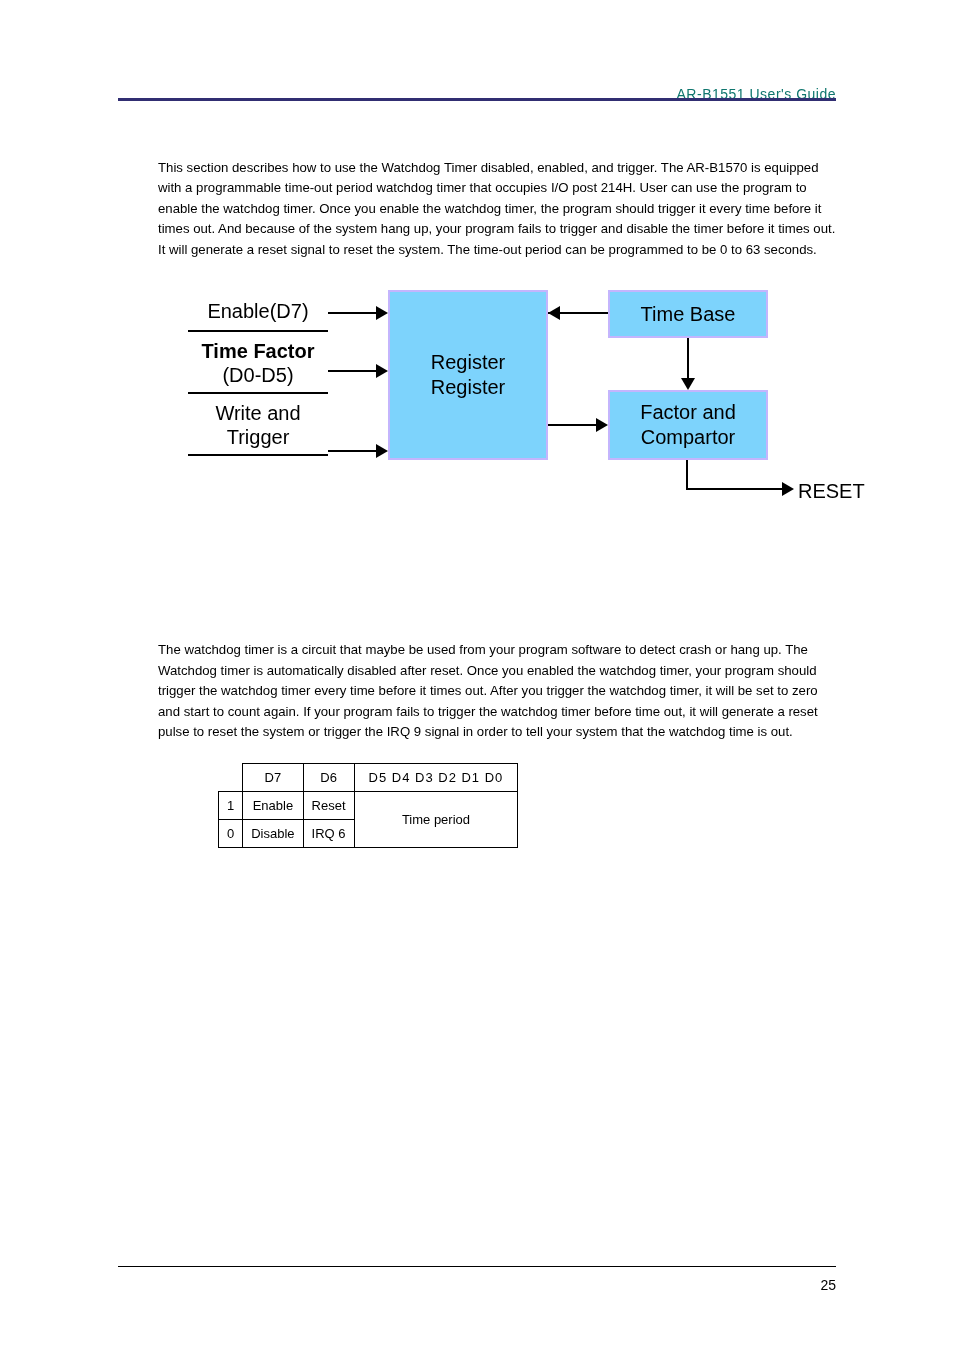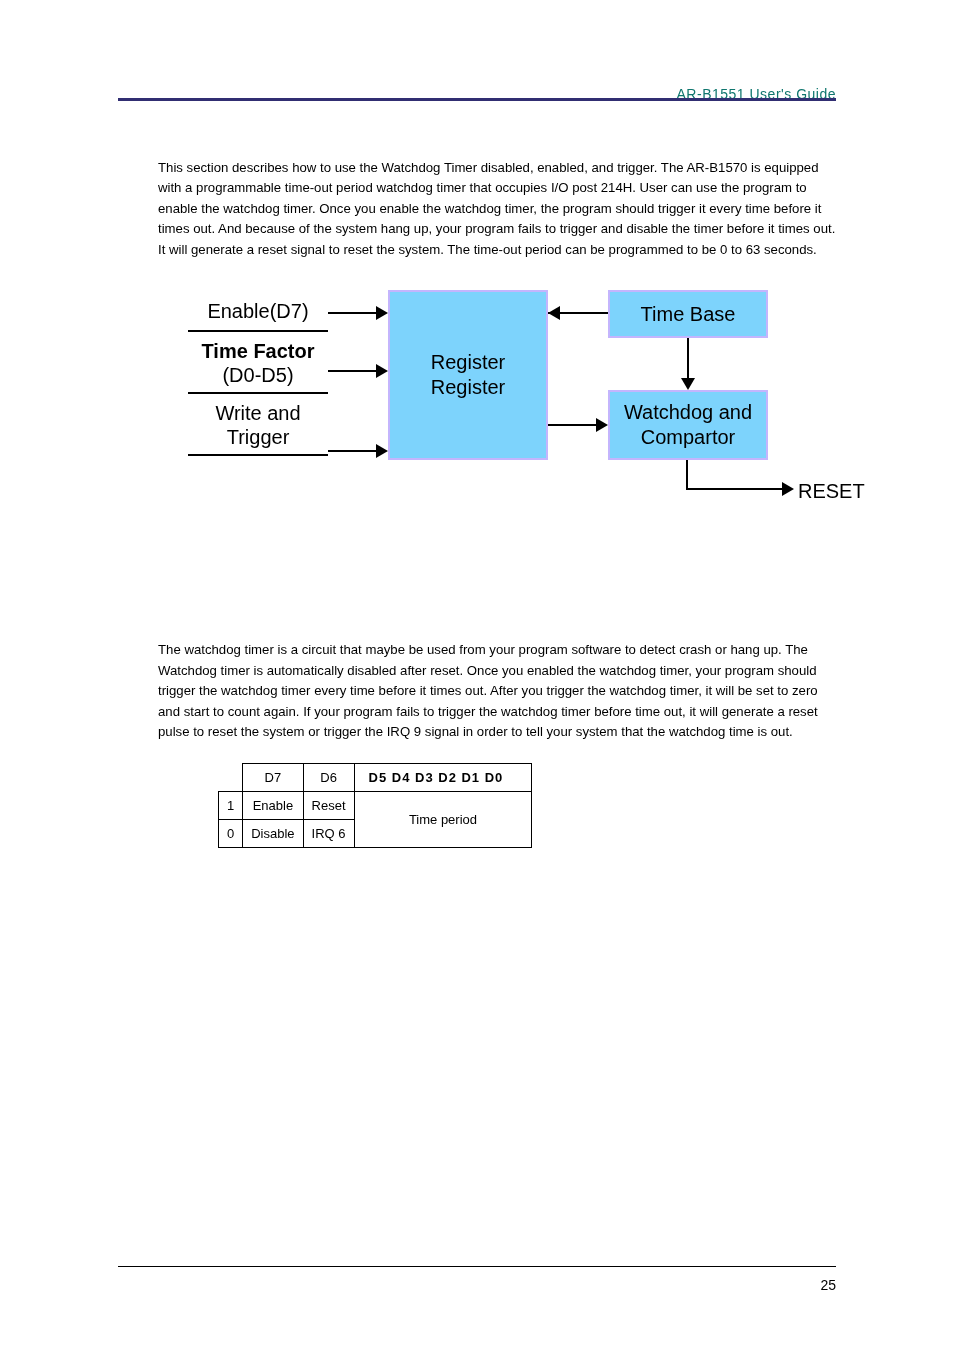--- a/index.html
+++ b/index.html
@@ -58,21 +58,21 @@
       <div class="dbox" style="left:270px; top:0px; width:160px; height:170px; flex-direction:column;">
         <span>Register</span>
         <span>Register</span>
       </div>
 
       <div class="dbox" style="left:490px; top:0px; width:160px; height:48px;">
         <span>Time Base</span>
       </div>
 
       <div class="dbox" style="left:490px; top:100px; width:160px; height:70px; flex-direction:column;">
-        <span>Watchdog and</span>
+        <span>Factor and</span>
         <span>Compartor</span>
       </div>
 
       <div class="hline" style="left:430px; top:22px; width:60px;"></div>
       <div class="arrow-left" style="left:430px; top:16px;"></div>
 
       <div class="vline" style="left:569px; top:48px; width:2px; height:42px;"></div>
       <div class="arrow-down" style="left:563px; top:88px;"></div>
 
       <div class="hline" style="left:430px; top:134px; width:52px;"></div>
@@ -86,21 +86,21 @@
     </div>
 
     <p class="para">The watchdog timer is a circuit that maybe be used from your program software to detect crash or hang up. The Watchdog timer is automatically disabled after reset. Once you enabled the watchdog timer, your program should trigger the watchdog timer every time before it times out. After you trigger the watchdog timer, it will be set to zero and start to count again. If your program fails to trigger the watchdog timer before time out, it will generate a reset pulse to reset the system or trigger the IRQ 9 signal in order to tell your system that the watchdog time is out.</p>
 
     <table class="bits">
       <tbody>
           <tr>
         <th style="border-left:0;border-top:0;border-bottom:0;"></th>
         <th>D7</th>
         <th>D6</th>
-        <th class="nb" style="letter-spacing:1px; padding-left:14px; padding-right:28px;font-weight:bold;">D5  D4  D3  D2  D1  D0</th>
+        <th class="nb" style="letter-spacing:1px; padding-left:14px; padding-right:14px;">D5  D4  D3  D2  D1  D0</th>
       </tr>
       <tr>
         <td>1</td>
         <td>Enable</td>
         <td>Reset</td>
         <td rowspan="2">Time period</td>
       </tr>
       <tr>
         <td>0</td>
         <td>Disable</td>

